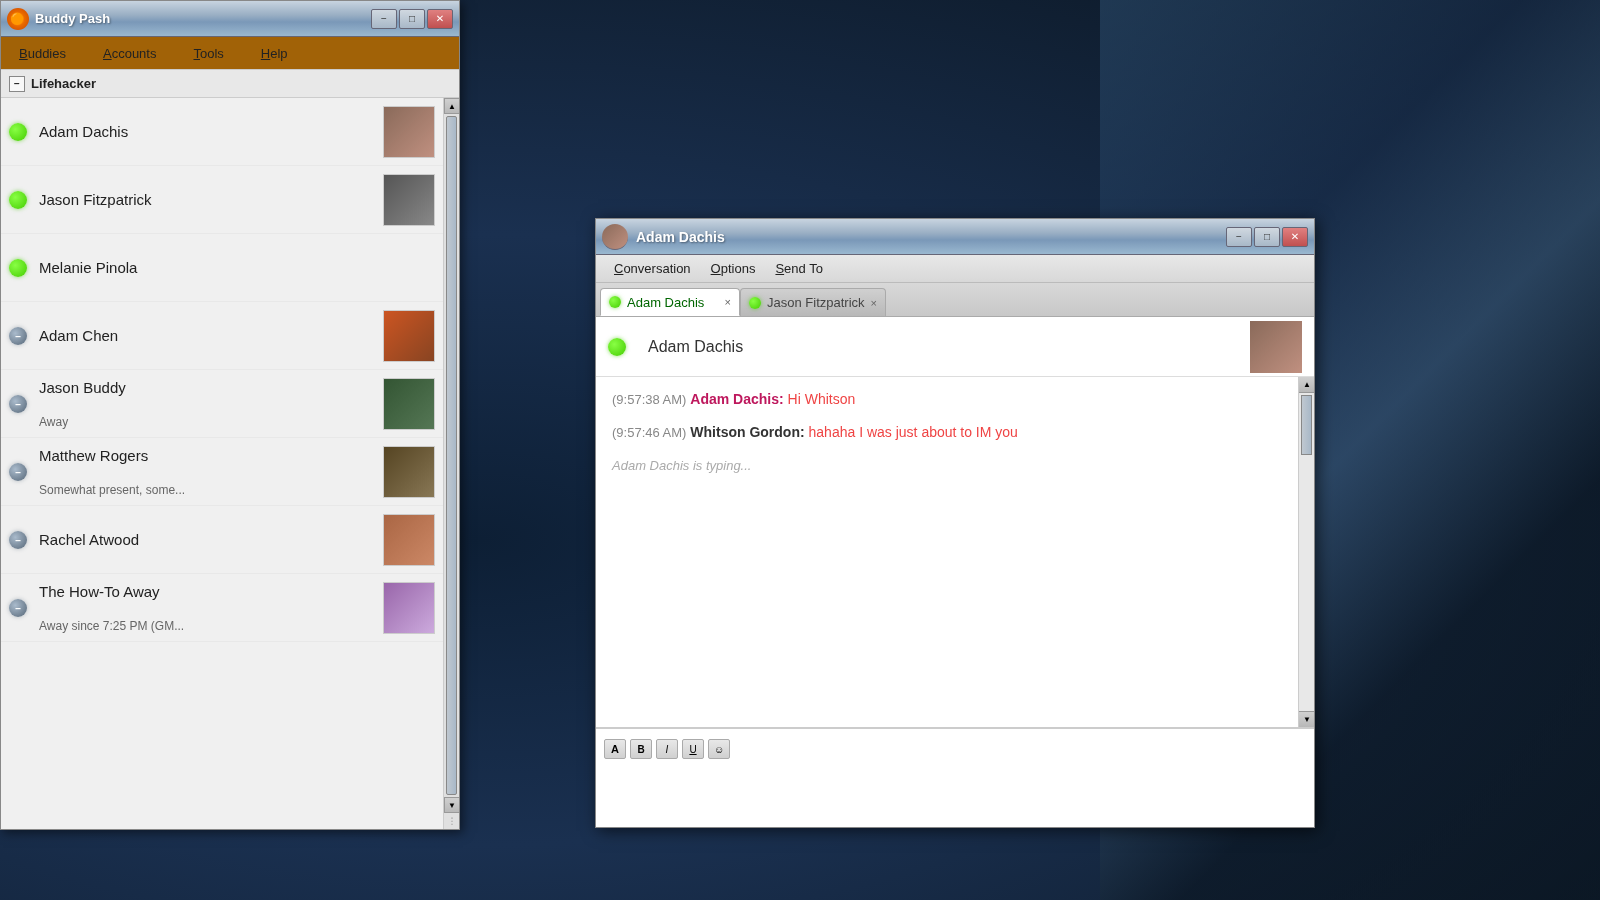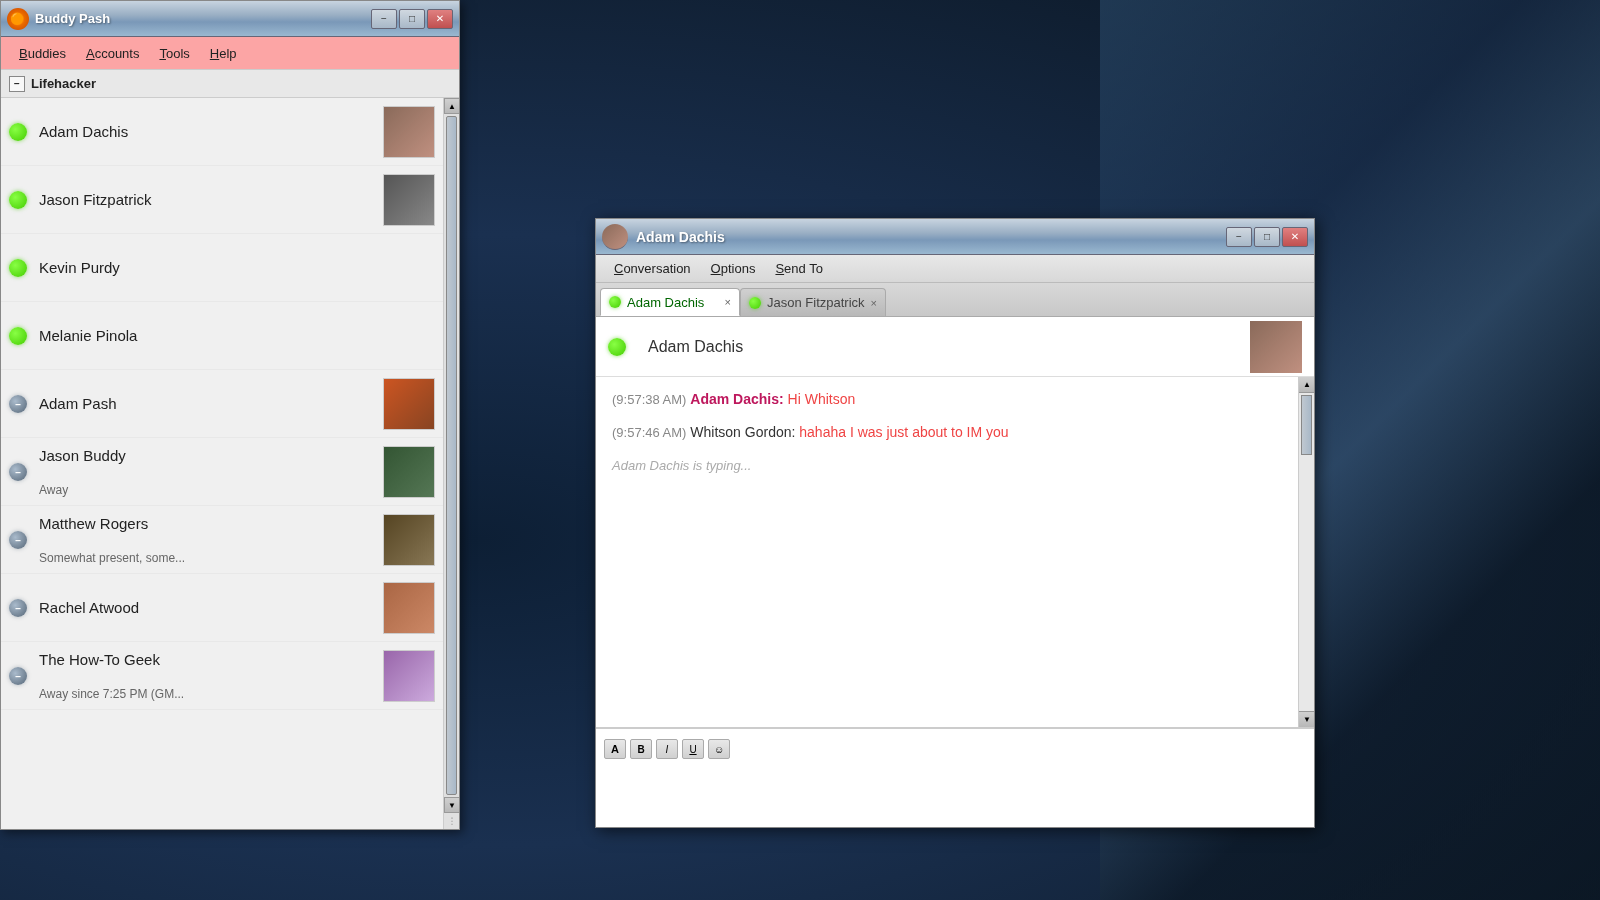--- a/index.html
+++ b/index.html
@@ -96,25 +96,26 @@
     }
 
     .win-btn.close-btn {
       background: linear-gradient(to bottom, #e08080, #c05050);
       color: #fff;
     }
 
     
     .menu-bar {
       height: 28px;
-      background: #fca5a5;
+      background: #a16207;
       display: flex;
       align-items: center;
       padding: 16px 8px;
       border-bottom: 1px solid #ccc;
+      gap: 17px;
     }
 
     .menu-item {
       padding: 4px 10px;
       font-size: 13px;
       color: #222;
       cursor: pointer;
       border-radius: 3px;
     }
 
@@ -433,21 +434,21 @@
       font-size: 13px;
     }
 
     .msg-sender-adam {
       color: #be185d;
       font-weight: 700;
     }
 
     .msg-sender-whitson {
       color: #333;
-      font-weight: 400;
+      font-weight: 700;
     }
 
     .msg-text {
       color: #ef4444;
     }
 
     .msg-typing {
       color: #aaa;
       font-style: italic;
       font-size: 13px;
@@ -579,38 +580,32 @@
       </div>
 
       <div class="buddy-item">
         <div class="status-dot status-online"></div>
         <div class="buddy-info">
           <div class="buddy-name">Jason Fitzpatrick</div>
         </div>
         <div class="buddy-avatar avatar-jason-fitz"></div>
       </div>
 
-      <div class="buddy-item">
-        <div class="status-dot status-online"></div>
-        <div class="buddy-info">
-          <div class="buddy-name">Kevin Purdy</div>
-        </div>
-      </div>
 
       <div class="buddy-item">
         <div class="status-dot status-online"></div>
         <div class="buddy-info">
           <div class="buddy-name">Melanie Pinola</div>
         </div>
       </div>
 
       <div class="buddy-item">
         <div class="status-dot status-away"></div>
         <div class="buddy-info">
-          <div class="buddy-name">Adam Pash</div>
+          <div class="buddy-name">Adam Chen</div>
         </div>
         <div class="buddy-avatar avatar-adam-pash"></div>
       </div>
 
       <div class="buddy-item">
         <div class="status-dot status-away"></div>
         <div class="buddy-info">
           <div class="buddy-name">Jason Buddy</div>
           <div class="buddy-status-text">Away</div>
         </div>
@@ -630,21 +625,21 @@
         <div class="status-dot status-away"></div>
         <div class="buddy-info">
           <div class="buddy-name">Rachel Atwood</div>
         </div>
         <div class="buddy-avatar avatar-rachel"></div>
       </div>
 
       <div class="buddy-item">
         <div class="status-dot status-away"></div>
         <div class="buddy-info">
-          <div class="buddy-name">The How-To Geek</div>
+          <div class="buddy-name">The How-To Away</div>
           <div class="buddy-status-text">Away since 7:25 PM (GM...</div>
         </div>
         <div class="buddy-avatar avatar-geek"></div>
       </div>
 
     </div>
 
     <div class="scrollbar-track">
       <div class="scrollbar-arrow">▲</div>
       <div class="scrollbar-thumb"></div>

